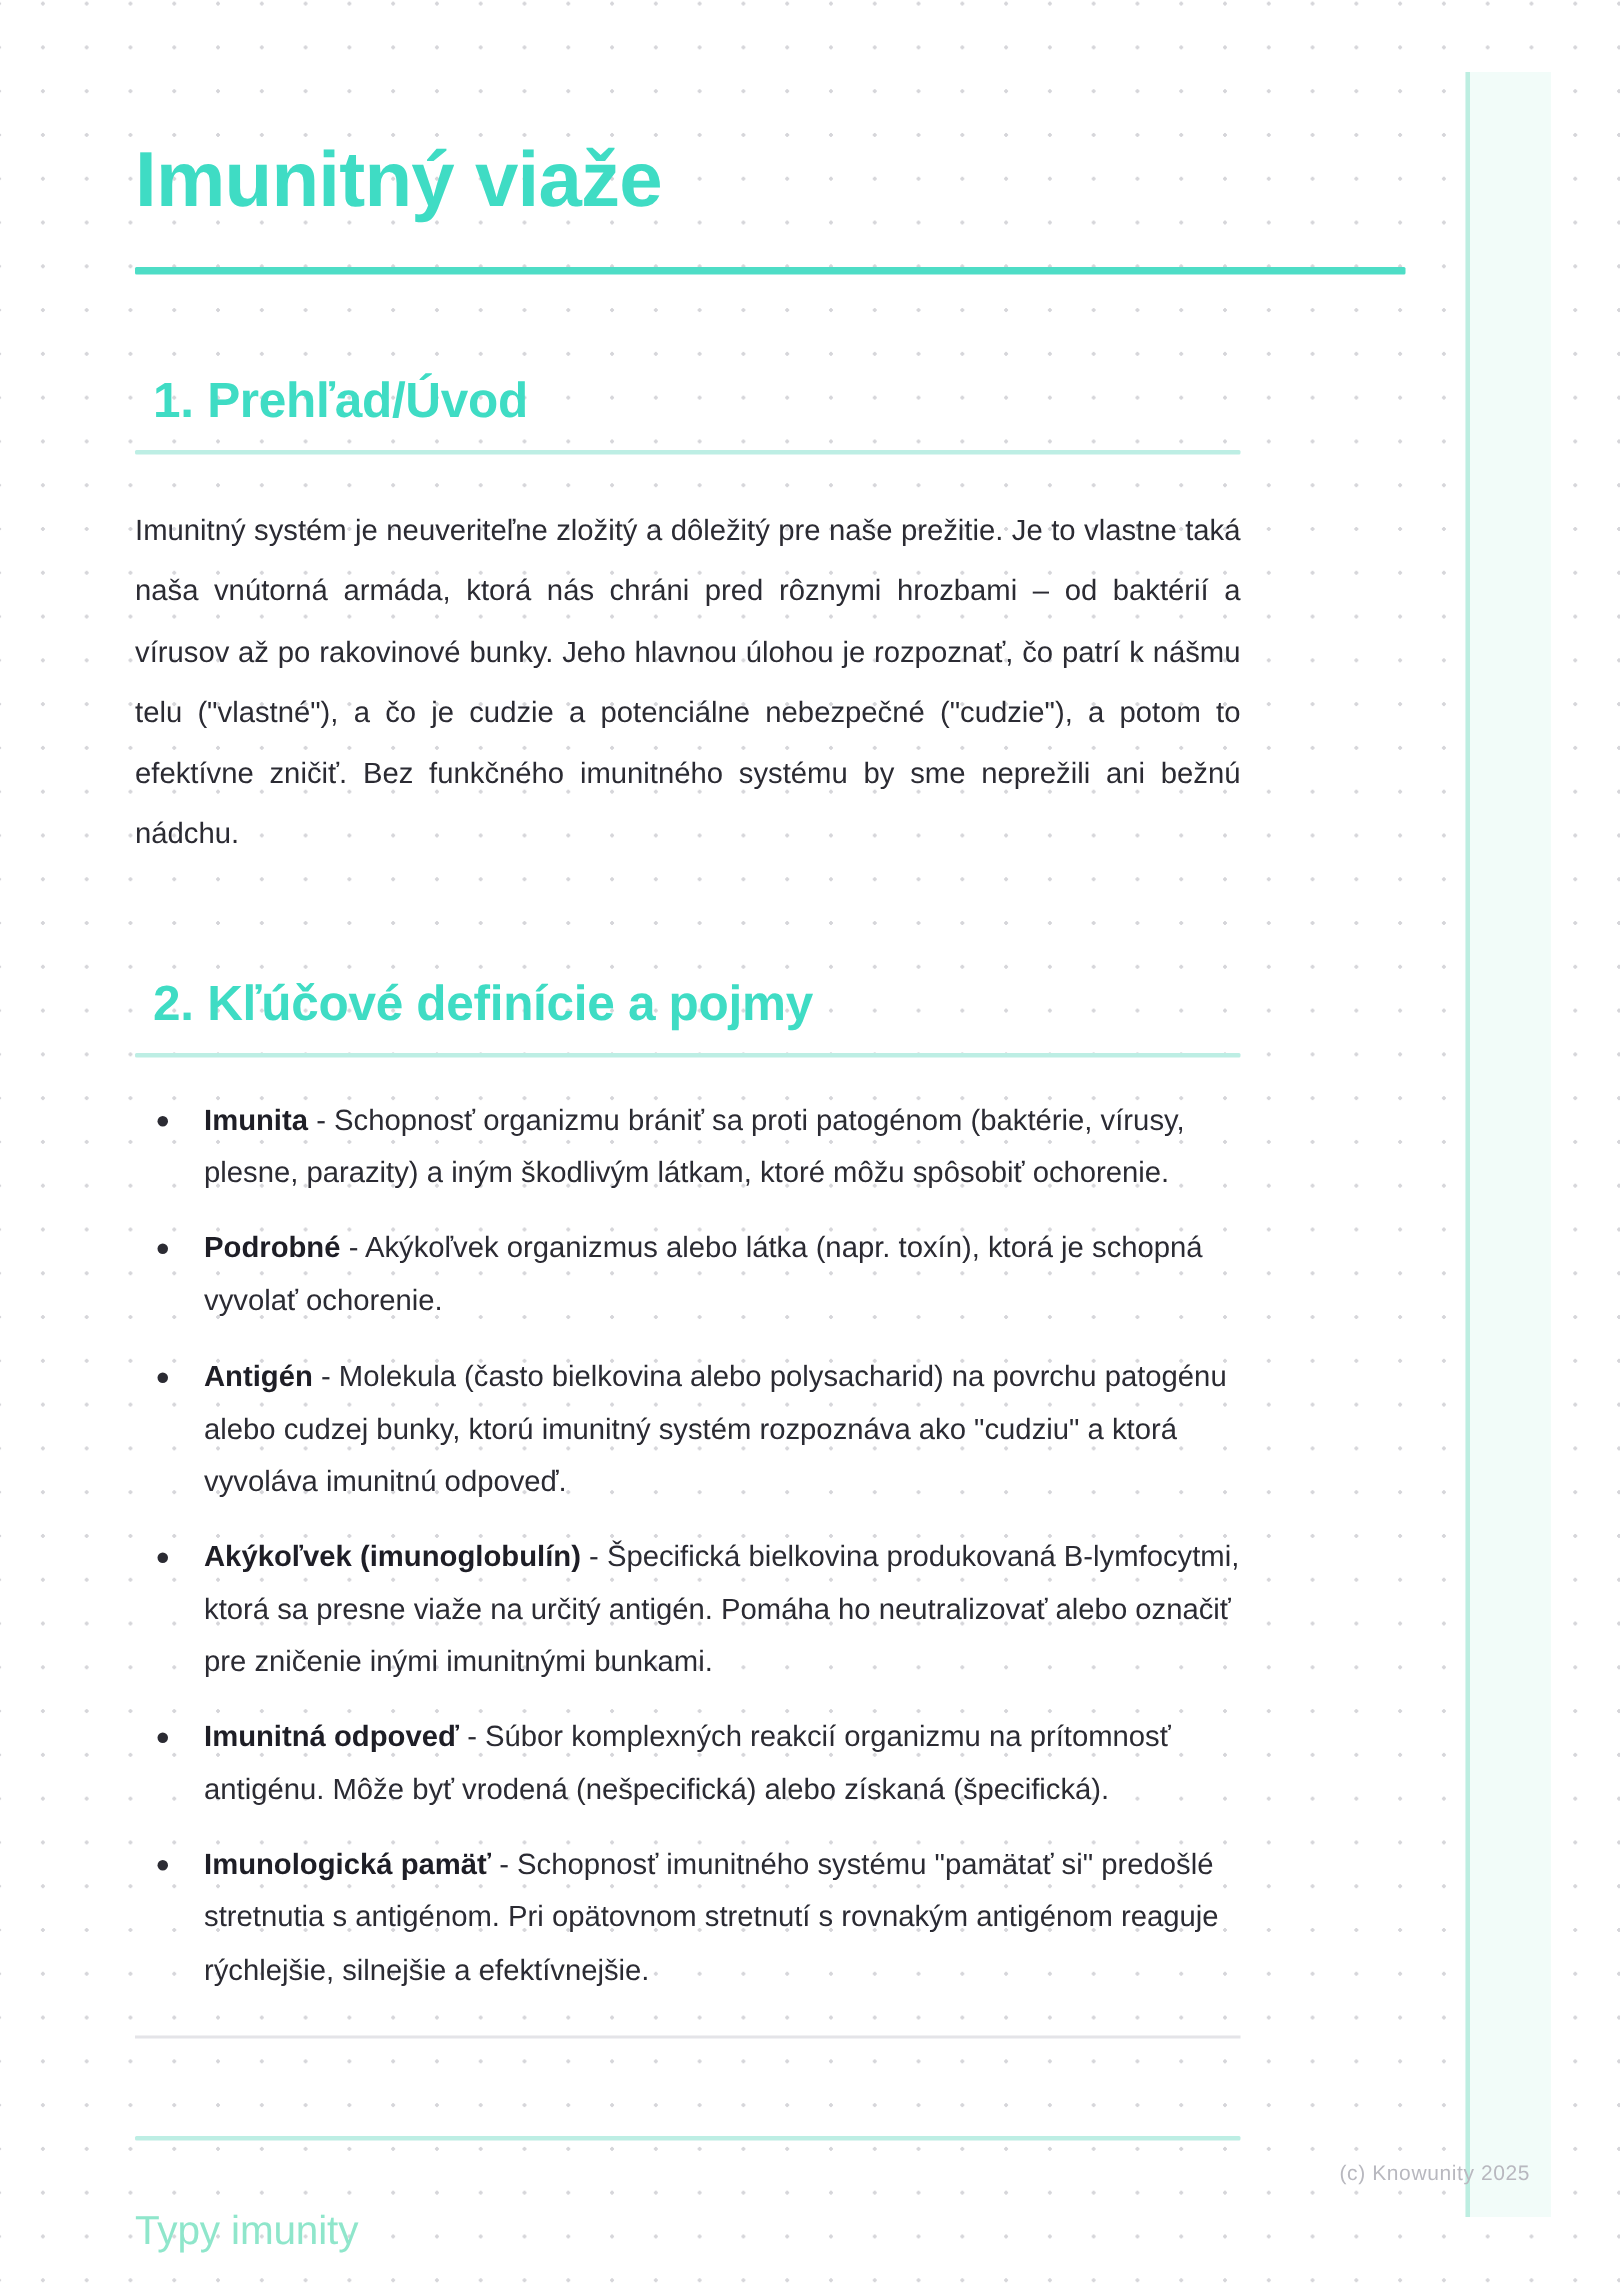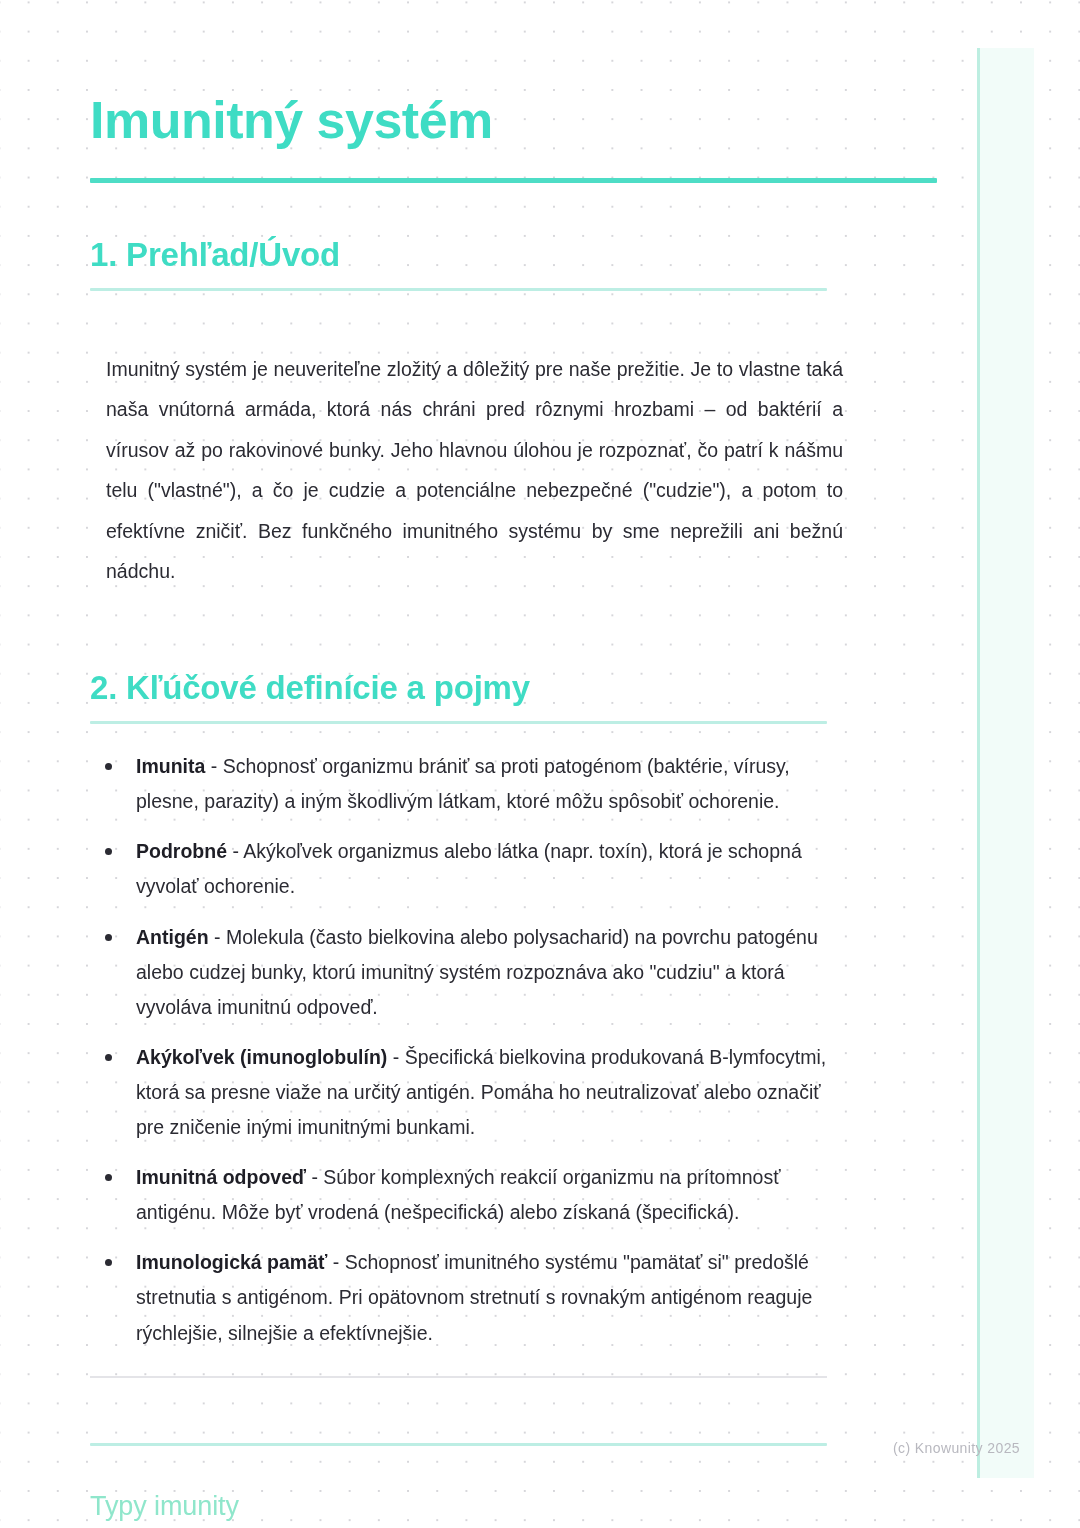--- a/index.html
+++ b/index.html
@@ -77,43 +77,43 @@
 
   .title-rule {
     margin-top: 30px;
     width: 847px;
     height: 5px;
     background: #4eddc6;
     border-radius: 1px;
   }
 
   h2.section-heading {
-    margin: 0;
+    margin: 12px;
     font-size: 33px;
     font-weight: bold;
     color: #3fdcc4;
     letter-spacing: -0.2px;
     line-height: 1.15;
   }
 
   .section-rule {
     margin-top: 14px;
     width: 737px;
     height: 3px;
     background: #bdeee4;
     border-radius: 1px;
   }
 
   .sec1 { padding-top: 53px; }
   .sec2 { padding-top: 62px; }
   .sec3 { padding-top: 51px; }
 
   p.body-text {
-    margin: 16px;
-    padding-top: 42px;
+    margin: 0;
+    padding-top: 31px;
     width: 737px;
     font-size: 19.5px;
     line-height: 2.07;
     color: #2b2b33;
     text-align: justify;
     text-justify: inter-word;
   }
 
   ul.def-list {
     margin: 0;
@@ -174,21 +174,21 @@
 </head>
 <body>
 
 <div class="dot-grid"></div>
 <div class="right-band"></div>
 <div class="right-band-edge"></div>
 
 <div class="page">
   <div class="content">
 
-    <h1 class="doc-title">Imunitný systém</h1>
+    <h1 class="doc-title">Imunitný viaže</h1>
     <div class="title-rule"></div>
 
     <div class="sec1">
       <h2 class="section-heading">1. Prehľad/Úvod</h2>
       <div class="section-rule"></div>
       <p class="body-text">Imunitný systém je neuveriteľne zložitý a dôležitý pre naše prežitie. Je to vlastne taká naša vnútorná armáda, ktorá nás chráni pred rôznymi hrozbami – od baktérií a vírusov až po rakovinové bunky. Jeho hlavnou úlohou je rozpoznať, čo patrí k nášmu telu ("vlastné"), a čo je cudzie a potenciálne nebezpečné ("cudzie"), a potom to efektívne zničiť. Bez funkčného imunitného systému by sme neprežili ani bežnú nádchu.</p>
     </div>
 
     <div class="sec2">
       <h2 class="section-heading">2. Kľúčové definície a pojmy</h2>

